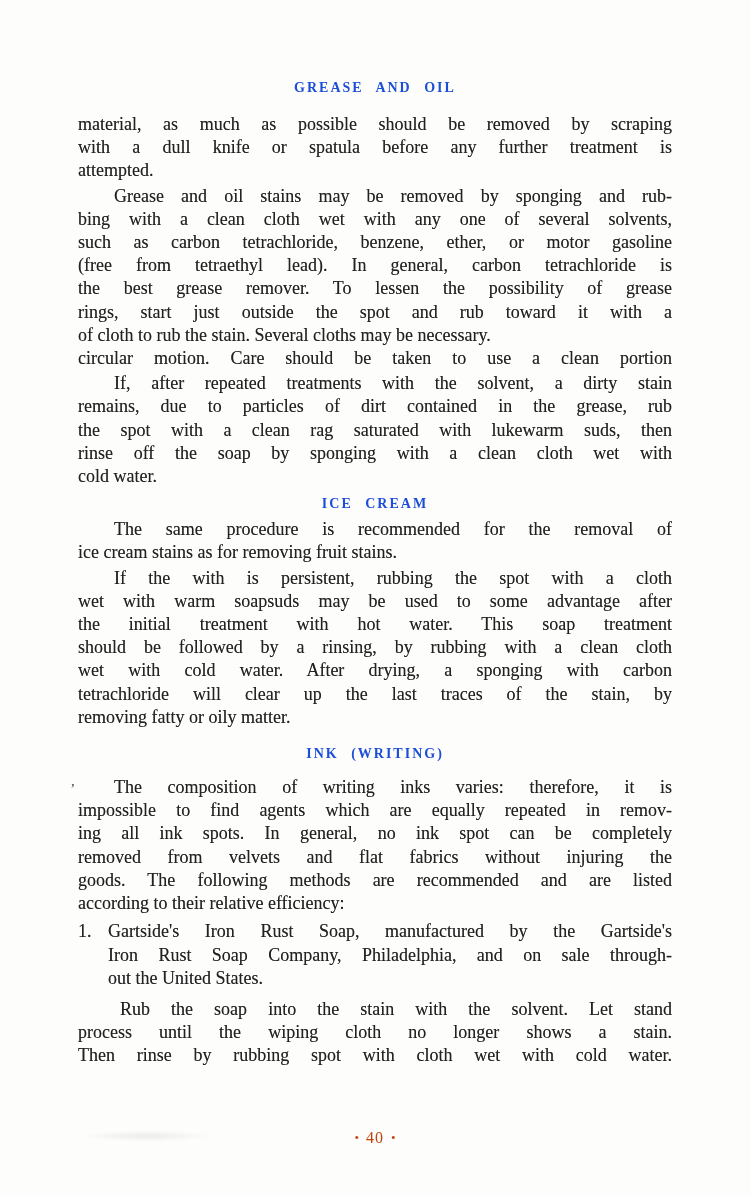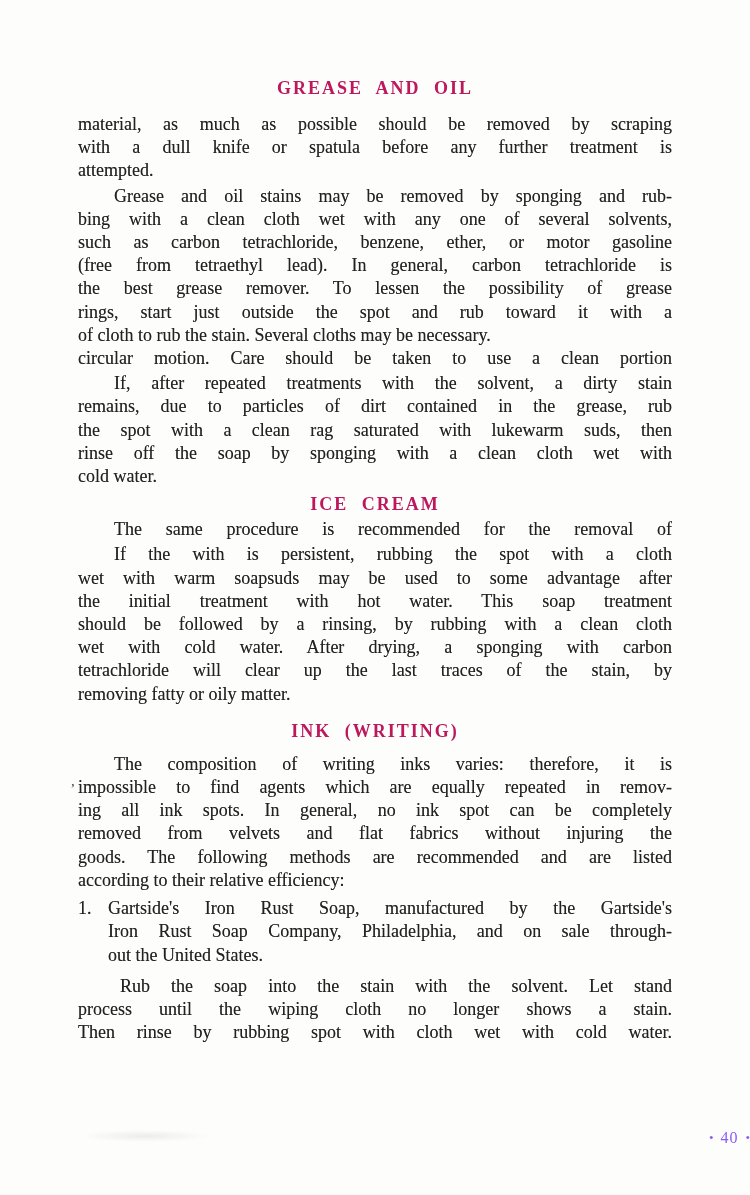--- a/index.html
+++ b/index.html
@@ -17,25 +17,25 @@
     font-family: "Liberation Serif", "DejaVu Serif", serif;
     font-size: 18px;
     line-height: 23.2px;
     box-sizing: border-box;
     padding: 76px 78px 0 78px;
     overflow: hidden;
   }
   .heading {
     text-align: center;
     font-weight: bold;
-    font-size: 18px;
+    font-size: 14px;
     line-height: 24px;
     letter-spacing: 2px;
     word-spacing: 7px;
-    color: #be185d;
+    color: #1d4ed8;
   }
   .h-grease { margin: 0 0 13px 0; }
   .h-ice    { margin: 4px 0 2px 0; }
   .h-ink    { margin: 13px 0 10px 0; text-align: center; }
   .para { margin: 0 0 2px 0; }
   .tl {
     text-align: justify;
     text-align-last: justify;
     text-shadow: 0 0 0.5px rgba(20,20,20,0.45);
   }
@@ -51,24 +51,24 @@
     text-shadow: 0 0 0.5px rgba(20,20,20,0.45);
   }
   .list-lines { flex: 1 1 auto; }
   .list-body { margin-top: 8px; }
   .list-body .tl.first { padding-left: 42px; }
   .footer {
     position: absolute;
     top: 1128px;
     left: 0;
     width: 750px;
-    text-align: right;
+    text-align: center;
     font-size: 16px;
     line-height: 20px;
-    color: #8b5cf6;
+    color: #c2410c;
   }
   .footer .dot { font-size: 13px; vertical-align: 1px; }
   .footer .num { margin: 0 7px; letter-spacing: 1px; }
   .stray-mark {
     position: absolute;
     left: 71px;
     top: 770px;
     font-size: 15px;
     color: #4a4a4a;
   }
@@ -110,20 +110,21 @@
     <div class="tl">remains, due to particles of dirt contained in the grease, rub</div>
     <div class="tl">the spot with a clean rag saturated with lukewarm suds, then</div>
     <div class="tl">rinse off the soap by sponging with a clean cloth wet with</div>
     <div class="tl last">cold water.</div>
   </div>
 
   <div class="heading h-ice">ICE CREAM</div>
 
   <div class="para">
     <div class="tl first">The same procedure is recommended for the removal of</div>
+    <div class="tl last">ice cream stains as for removing fruit stains.</div>
   </div>
 
   <div class="para">
     <div class="tl first">If the with is persistent, rubbing the spot with a cloth</div>
     <div class="tl">wet with warm soapsuds may be used to some advantage after</div>
     <div class="tl">the initial treatment with hot water. This soap treatment</div>
     <div class="tl">should be followed by a rinsing, by rubbing with a clean cloth</div>
     <div class="tl">wet with cold water. After drying, a sponging with carbon</div>
     <div class="tl">tetrachloride will clear up the last traces of the stain, by</div>
     <div class="tl last">removing fatty or oily matter.</div>

